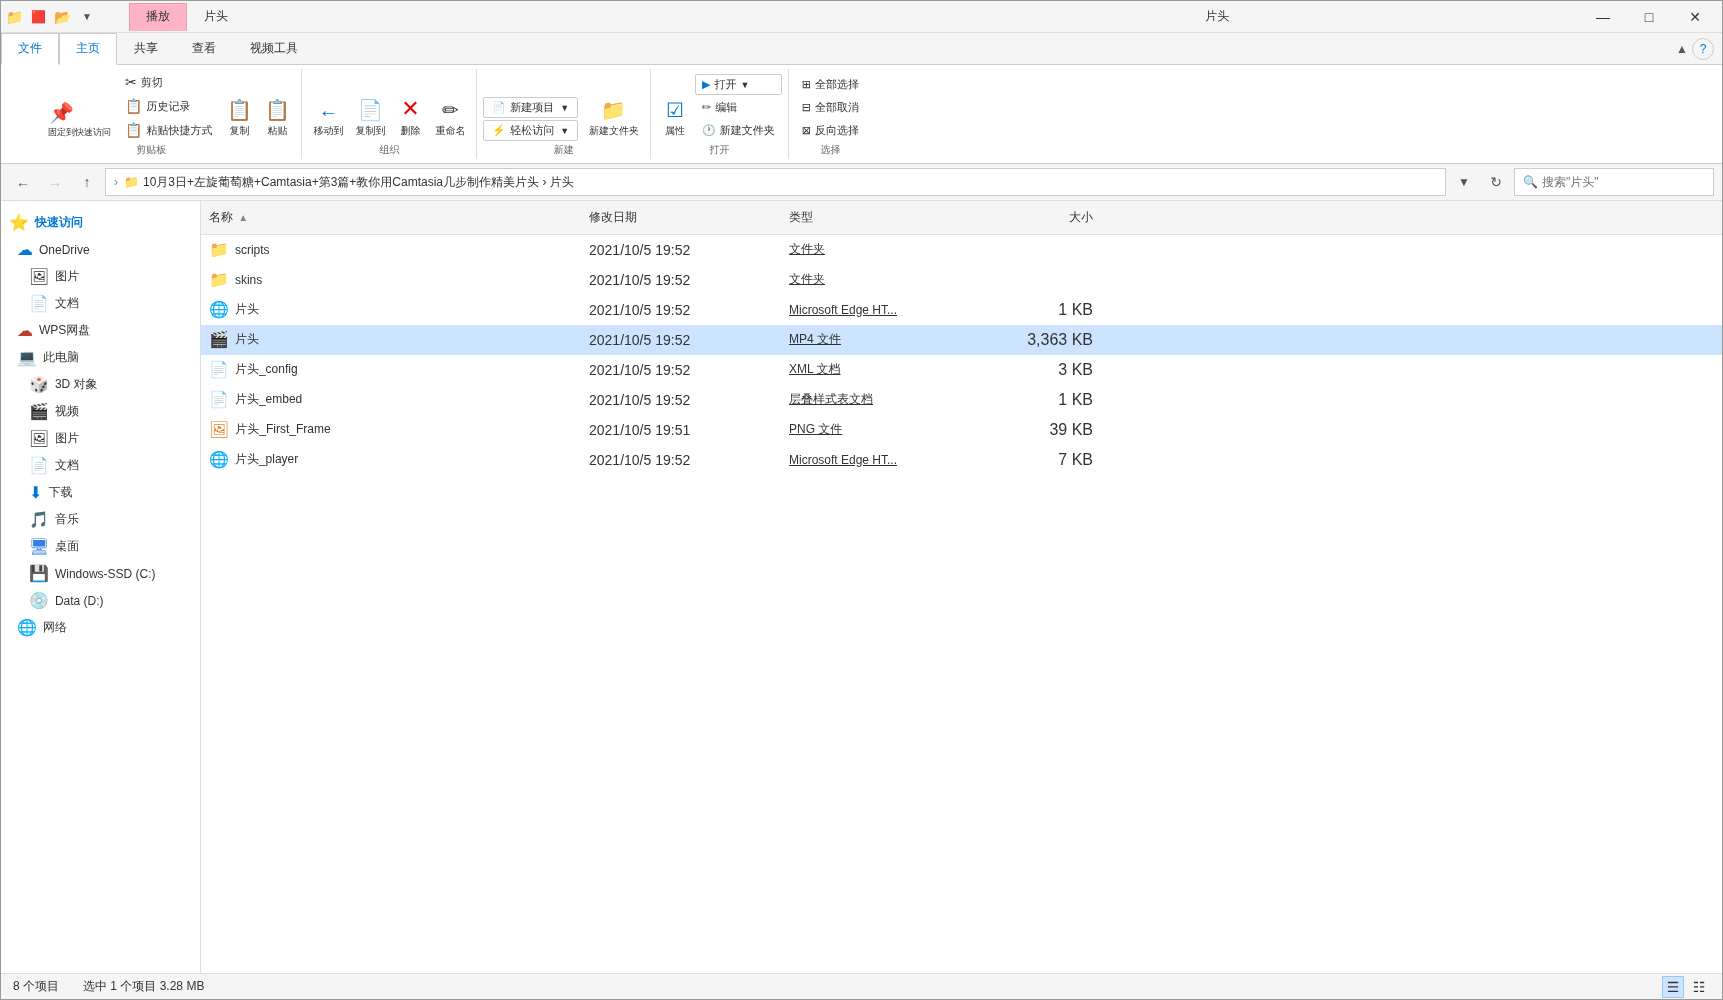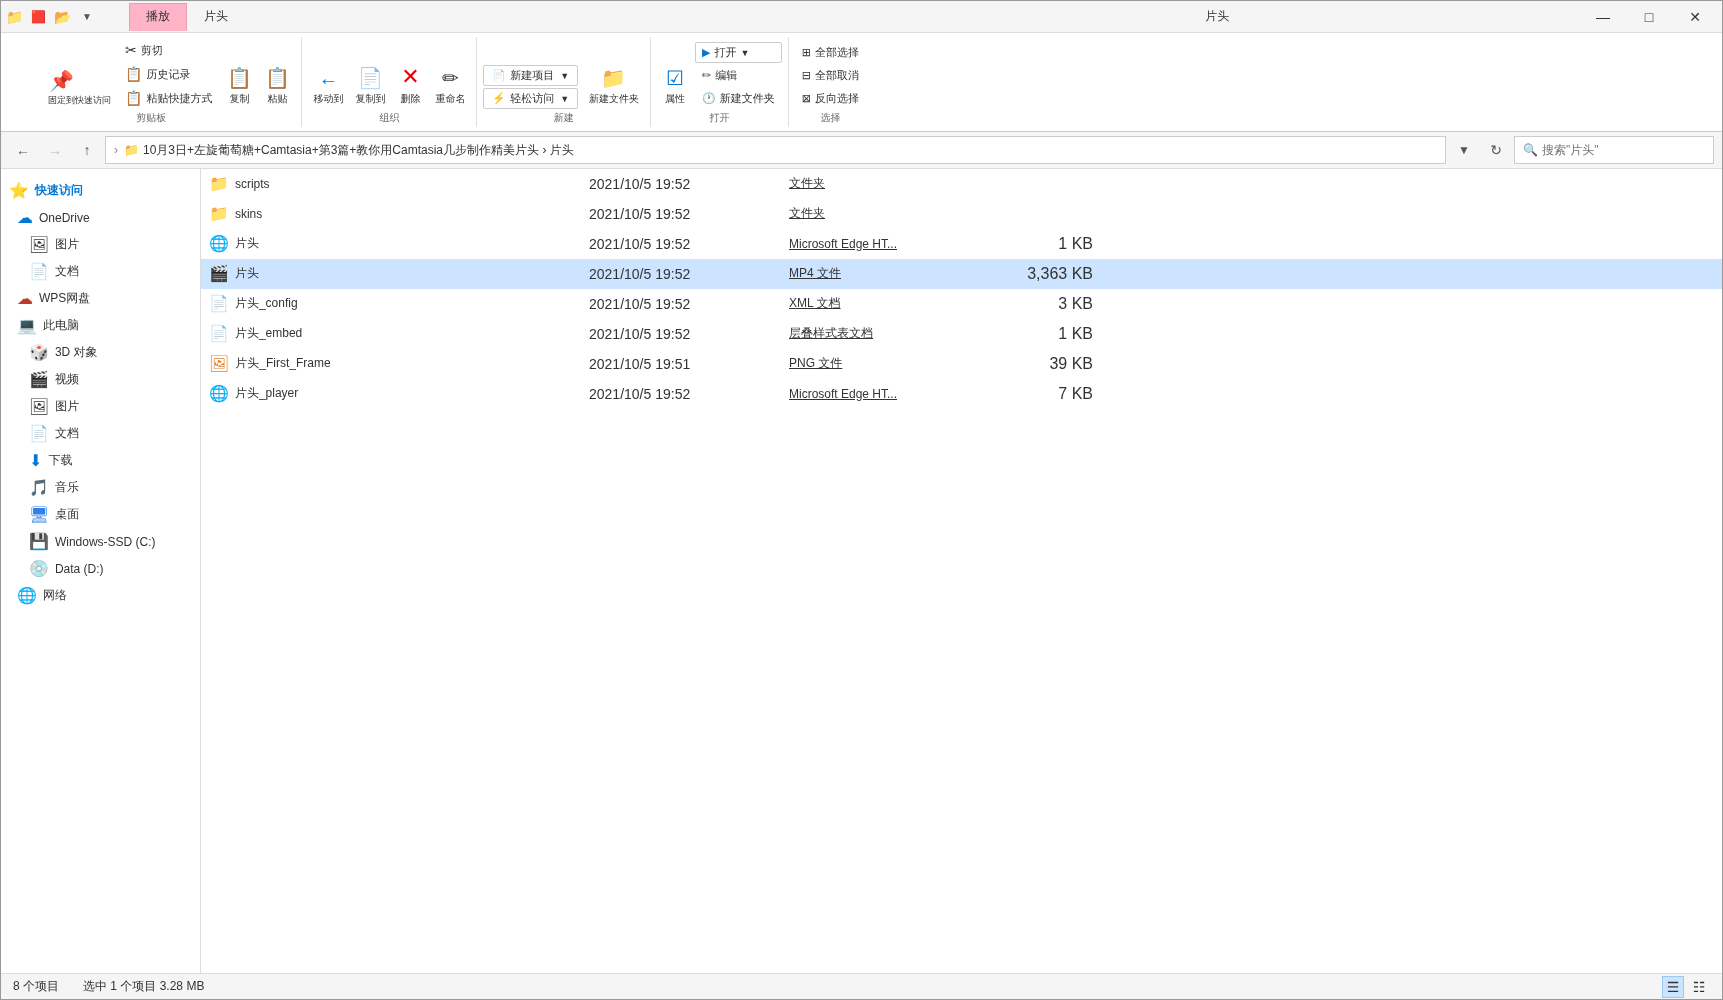--- a/index.html
+++ b/index.html
@@ -401,20 +401,32 @@
     </div>
     <div class="title-bar-title">片头</div>
     <div class="window-controls">
       <button class="win-btn">—</button>
       <button class="win-btn">□</button>
       <button class="win-btn close">✕</button>
     </div>
   </div>
 
   <div class="ribbon">
+    <div class="ribbon-tabs">
+      <div class="ribbon-tab active">文件</div>
+      <div class="ribbon-tab" style="background:#fff;border-color:#ccc;border-bottom:1px solid #fff;margin-bottom:-1px;color:#0078d7;">主页</div>
+      <div class="ribbon-tab">共享</div>
+      <div class="ribbon-tab">查看</div>
+      <div class="ribbon-tab">视频工具</div>
+      <div style="flex:1;border-bottom:1px solid #ccc;margin-bottom:-1px;"></div>
+      <div style="display:flex;align-items:center;padding:0 8px;border-bottom:1px solid #ccc;margin-bottom:-1px;">
+        <span style="font-size:12px;color:#555;cursor:pointer;">▲</span>
+        <span style="width:22px;height:22px;display:flex;align-items:center;justify-content:center;border:1px solid #ccc;border-radius:50%;font-size:12px;margin-left:4px;cursor:pointer;color:#0078d7;">?</span>
+      </div>
+    </div>
 
     <div class="ribbon-content">
 
       <div class="ribbon-group">
         <div class="ribbon-group-buttons">
           <div class="rbn-btn" style="min-width:48px;">
             <span class="rbn-icon">📌</span>
             <span style="font-size:9px;text-align:center;line-height:1.2;padding-left:36px;">固定到快速访问</span>
           </div>
           <div style="display:flex;flex-direction:column;gap:2px;">
@@ -624,20 +636,29 @@
 
       <div class="sidebar-item">
         <span class="si-icon icon-network" style="color:#555;">🌐</span>
         <span class="si-label">网络</span>
       </div>
 
     </div>
 
     <div class="file-list">
 
+      <div class="file-list-header">
+        <div class="fl-col col-name">
+          <span>名称</span>
+          <span class="col-sort-arrow">▲</span>
+        </div>
+        <div class="fl-col col-date">修改日期</div>
+        <div class="fl-col col-type">类型</div>
+        <div class="fl-col col-size">大小</div>
+      </div>
 
       <div id="file-rows-container">
           <div class="file-row">
     <div class="fc-name">
       <span class="file-icon icon-folder">📁</span>
       <span>scripts</span>
     </div>
     <div class="fc-date">2021/10/5 19:52</div>
     <div class="fc-type">文件夹</div>
     <div class="fc-size"></div>

